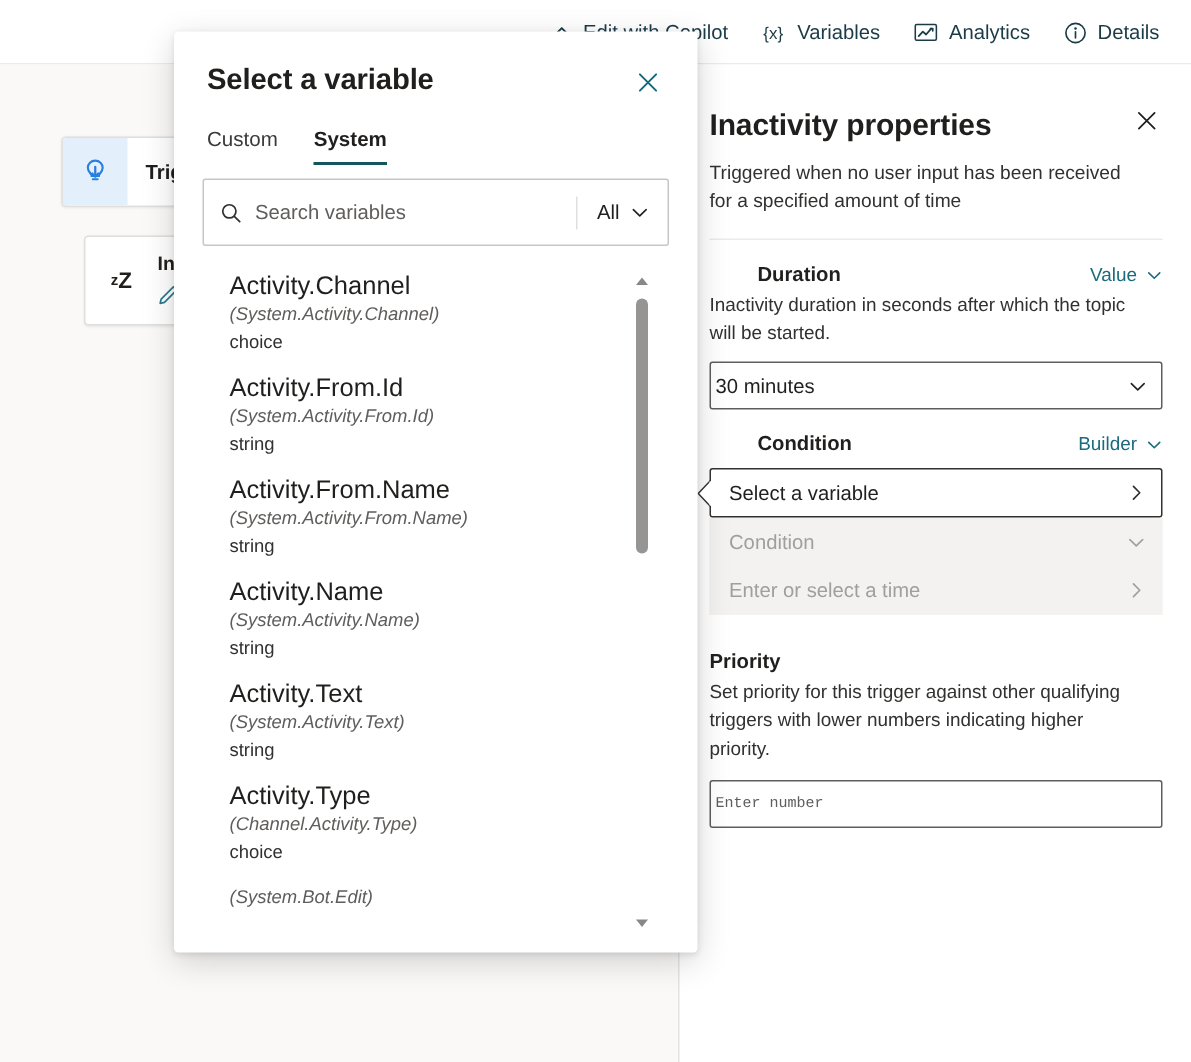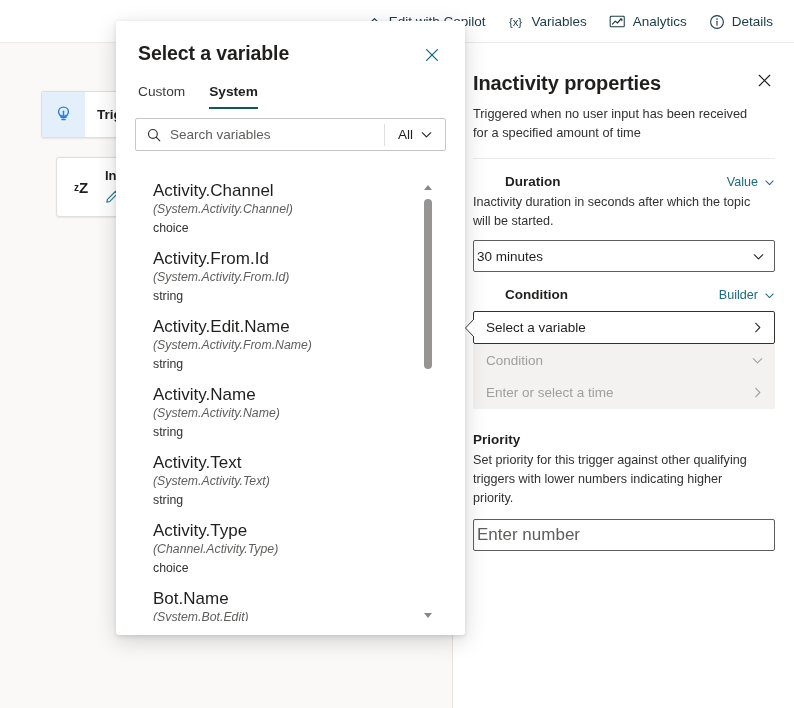--- a/index.html
+++ b/index.html
@@ -95,21 +95,21 @@
   .sec-title { font-size:13.5px; font-weight:700; color:#201f1e; }
   .sec-mode { font-size:12.6px; color:#1b6b7d; display:flex; align-items:center; gap:6px; cursor:pointer; }
   .sec-desc { font-size:12.6px; color:#323130; line-height:19px; margin-top:4px; width:292px; }
 
   .field {
     margin-top:9px; height:32px; border:1px solid #605e5c; border-radius:2px;
     display:flex; align-items:center; padding:0 9px 0 3px;
     background:#ffffff; box-sizing:border-box; cursor:pointer;
   }
   .field .val { font-size:13.5px; color:#201f1e; flex:1; }
-  .field .ph { font-size:17px; color:#605e5c; flex:1; }
+  .field .ph { font-size:10px; color:#605e5c; flex:1;font-family:Liberation Mono, monospace; }
 
   .cond-group { margin-top:9px; }
   .cond-row-active {
     height:33px; border:1px solid #323130; border-radius:2px; background:#ffffff;
     display:flex; align-items:center; padding:0 10px 0 12px; box-sizing:border-box;
     position:relative; z-index:2; cursor:pointer;
   }
   .cond-row-active .t { font-size:13.5px; color:#201f1e; flex:1; }
   .cond-disabled {
     background:#f3f2f1; border:1px solid #f3f2f1; border-top:none;
@@ -135,21 +135,21 @@
   .dlg-close { cursor:pointer; padding:3px; margin-top:2px; }
 
   .tabs { display:flex; gap:24px; padding:14px 14px 0 22px; }
   .tab { font-size:13.7px; color:#3b3a39; padding-bottom:10px; position:relative; cursor:pointer; }
   .tab.active { font-weight:700; color:#201f1e; }
   .tab.active::after {
     content:""; position:absolute; left:0; right:0; bottom:0; height:2.5px; background:#13565e;
   }
 
   .searchbar {
-    margin:9px 19px 0 19px; height:33px; border:1px solid #c8c6c4; background:#ffffff;
+    margin:9px 19px 0 19px; height:45px; border:1px solid #c8c6c4; background:#ffffff;
     display:flex; align-items:center; box-sizing:border-box; border-radius:2px;
   }
   .searchbar .sico { padding:0 8px 0 10px; display:flex; align-items:center; }
   .searchbar .sinput { flex:1; font-size:13.5px; color:#605e5c; }
   .searchbar .sdiv { width:1px; height:22px; background:#e1dfdd; }
   .searchbar .sfilter {
     display:flex; align-items:center; gap:7px; padding:0 12px 0 13px;
     font-size:13.5px; color:#201f1e; cursor:pointer;
   }
 
@@ -407,41 +407,40 @@
           <div class="v-name">Activity.Channel</div>
           <div class="v-path">(System.Activity.Channel)</div>
           <div class="v-type">choice</div>
         </div>
         <div class="vitem">
           <div class="v-name">Activity.From.Id</div>
           <div class="v-path">(System.Activity.From.Id)</div>
           <div class="v-type">string</div>
         </div>
         <div class="vitem">
-          <div class="v-name">Activity.Edit.Name</div>
+          <div class="v-name">Activity.From.Name</div>
           <div class="v-path">(System.Activity.From.Name)</div>
           <div class="v-type">string</div>
         </div>
         <div class="vitem">
           <div class="v-name">Activity.Name</div>
           <div class="v-path">(System.Activity.Name)</div>
           <div class="v-type">string</div>
         </div>
         <div class="vitem">
           <div class="v-name">Activity.Text</div>
           <div class="v-path">(System.Activity.Text)</div>
           <div class="v-type">string</div>
         </div>
         <div class="vitem">
           <div class="v-name">Activity.Type</div>
           <div class="v-path">(Channel.Activity.Type)</div>
           <div class="v-type">choice</div>
         </div>
         <div class="vitem">
-          <div class="v-name">Bot.Name</div>
           <div class="v-path">(System.Bot.Edit)</div>
         </div>
 
       </div>
 
       <div class="sbar">
         <div class="sb-arrow up">
             <div class="tri up"></div>
           </div>
         <div class="sb-thumb"></div>

